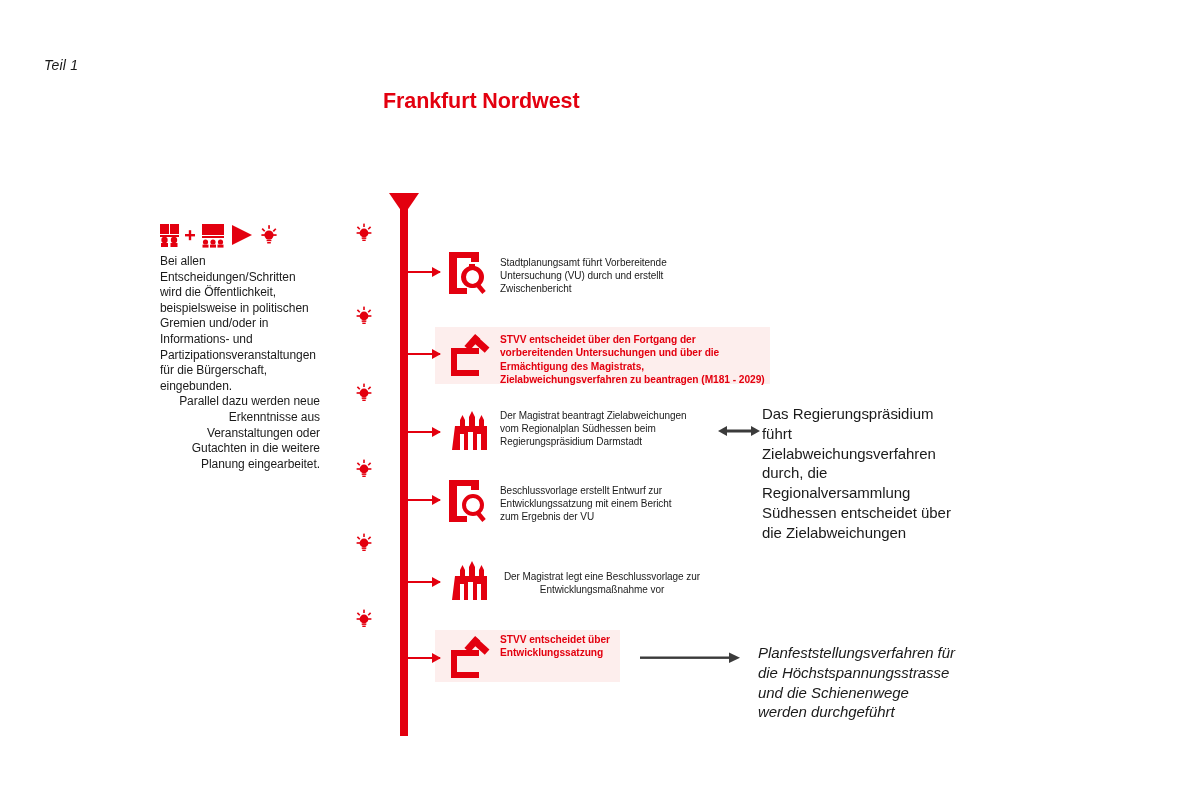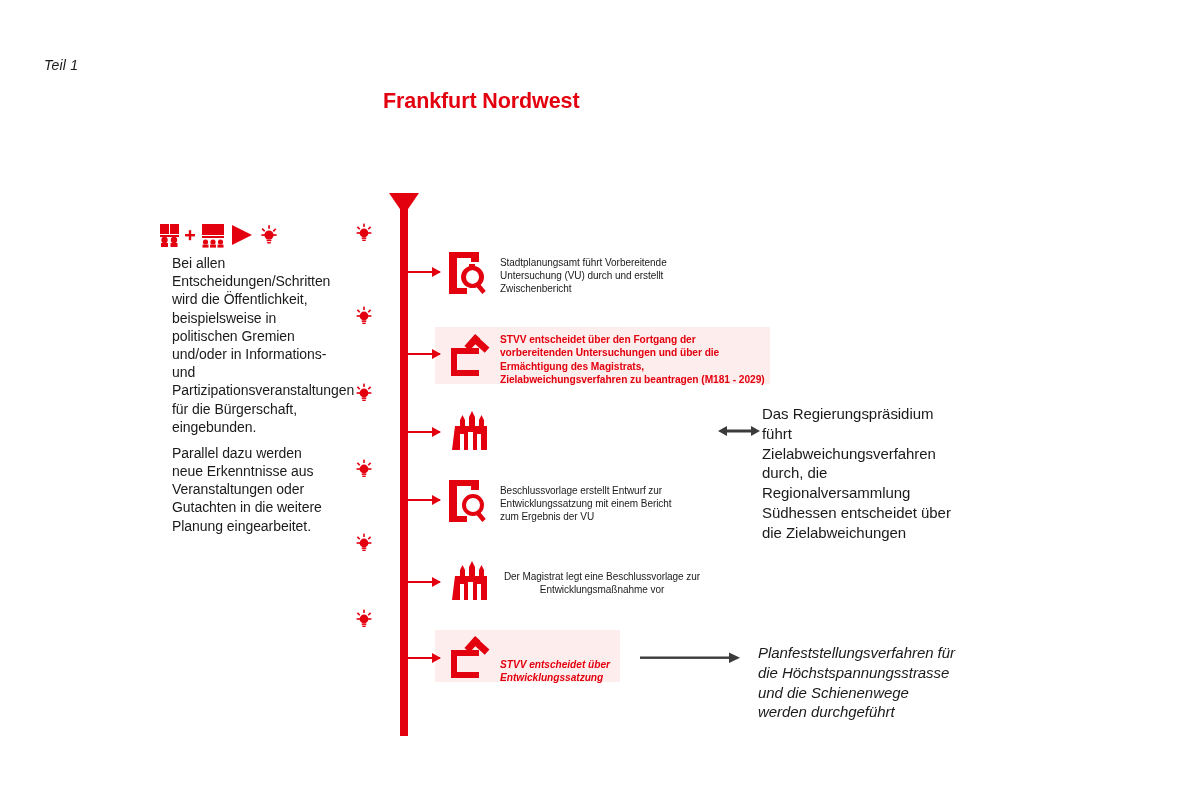--- a/index.html
+++ b/index.html
@@ -130,30 +130,30 @@
   
   .legend-icons {
     position: absolute;
     left: 160px;
     top: 222px;
     width: 130px;
     height: 26px;
   }
   .legend-text {
     position: absolute;
-    left: 172px;
+    left: 160px;
     top: 254px;
     width: 160px;
-    font-size: 14px;
+    font-size: 12px;
     line-height: 1.30;
     color: #1a1a1a;
     letter-spacing: -0.05px;
   }
   .legend-text p { margin: 0; }
-  .legend-text p + p { margin-top: 8px; }
+  .legend-text p + p { margin-top: 0; text-align: right; }
   .dbl-arrow-wrap {
     position: absolute;
   }
 </style>
 </head>
 <body>
 
 <div class="page">
 
   <div class="part-label">Teil 1</div>
@@ -333,20 +333,21 @@
   <div class="icon-box" style="left:447px; top:408px;">
     <svg width="46" height="46" viewBox="0 0 46 46">
         <g fill="#e3000f">
       <path d="M8 18 h5 v-6 l2.5 -5 l2.5 5 v6 h4 v-9 l3 -6 l3 6 v9 h4 v-6 l2.5 -5 l2.5 5 v6 h3 v24 h-35 Z"></path>
       <rect x="13" y="26" width="4" height="16" fill="#ffffff"></rect>
       <rect x="21" y="24" width="5" height="18" fill="#ffffff"></rect>
       <rect x="30" y="26" width="4" height="16" fill="#ffffff"></rect>
     </g>
       </svg>
   </div>
+  <div class="node-text" style="left:500px; top:409px; width:195px;">Der Magistrat beantragt Zielabweichungen vom Regionalplan Südhessen beim Regierungspräsidium Darmstadt</div>
   <div class="dbl-arrow-wrap" style="left:718px; top:423px;">
     <svg width="42" height="16" viewBox="0 0 42 16">
         <g fill="#3b3b3b">
       <rect x="8" y="6.5" width="26" height="3"></rect>
       <polygon points="0,8 9,3 9,13"></polygon>
       <polygon points="42,8 33,3 33,13"></polygon>
     </g>
       </svg>
   </div>
   <div class="side-text" style="left:762px; top:404px; width:195px;">Das Regierungspräsidium führt Zielabweichungsverfahren durch, die Regionalversammlung Südhessen entscheidet über die Zielabweichungen</div>
@@ -382,21 +383,21 @@
     <svg width="46" height="46" viewBox="0 0 46 46">
         <g fill="#e3000f">
       <rect x="22" y="2" width="7" height="16" transform="rotate(42 25 10)"></rect>
       <rect x="24" y="8" width="19" height="7" transform="rotate(42 33 11)"></rect>
       <rect x="4" y="16" width="28" height="6"></rect>
       <rect x="4" y="22" width="6" height="16"></rect>
       <rect x="4" y="38" width="28" height="6"></rect>
     </g>
       </svg>
   </div>
-  <div class="node-text highlight" style="left:500px; top:658px; width:120px;font-style:italic;">STVV entscheidet über Entwicklungssatzung</div>
+  <div class="node-text highlight" style="left:500px; top:633px; width:120px;">STVV entscheidet über Entwicklungssatzung</div>
   <div class="dbl-arrow-wrap" style="left:640px; top:650px;">
     <svg width="100" height="16" viewBox="0 0 100 16">
         <g fill="#3b3b3b">
       <rect x="0" y="6.5" width="91" height="2.4"></rect>
       <polygon points="100,7.7 89,2.4 89,13"></polygon>
     </g>
       </svg>
   </div>
   <div class="side-text" style="left:758px; top:643px; width:200px;font-style:italic;">Planfeststellungsverfahren für die Höchstspannungsstrasse und die Schienenwege werden durchgeführt</div>
 

